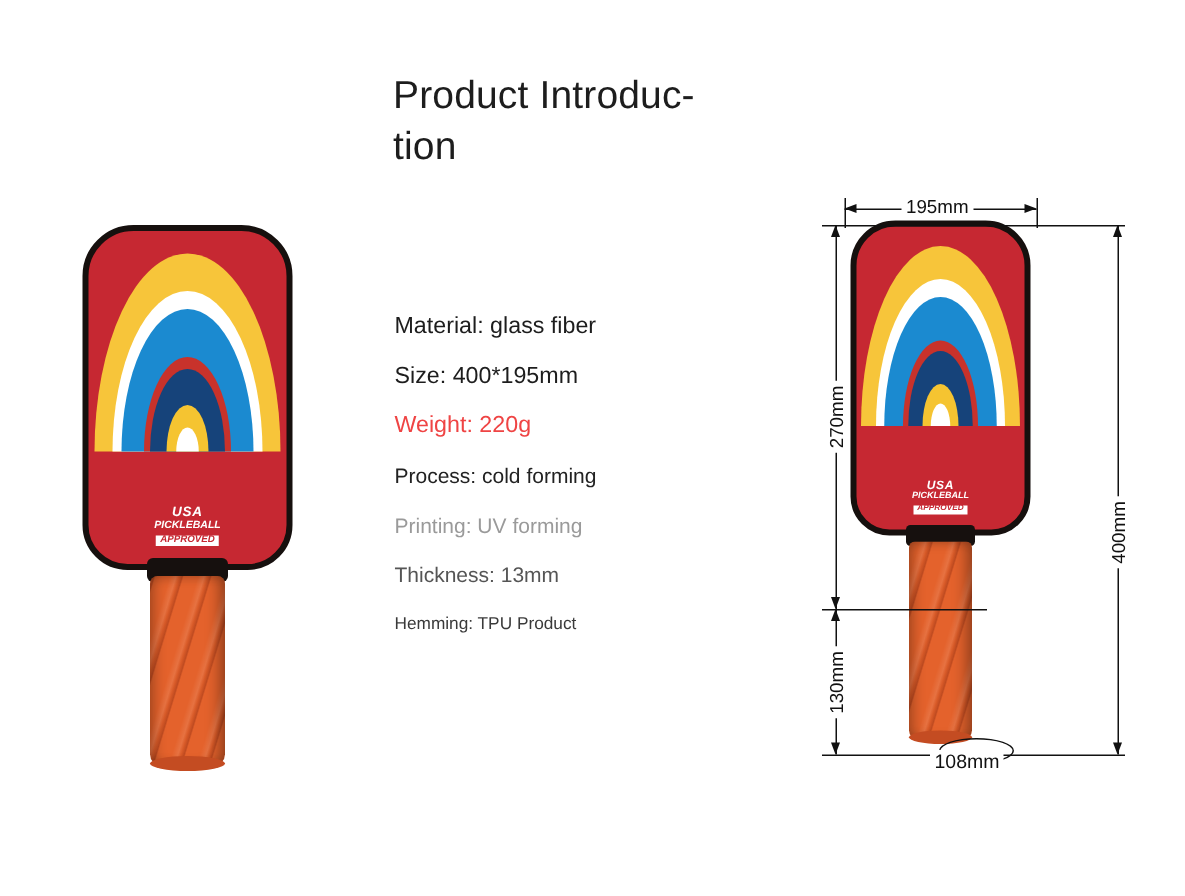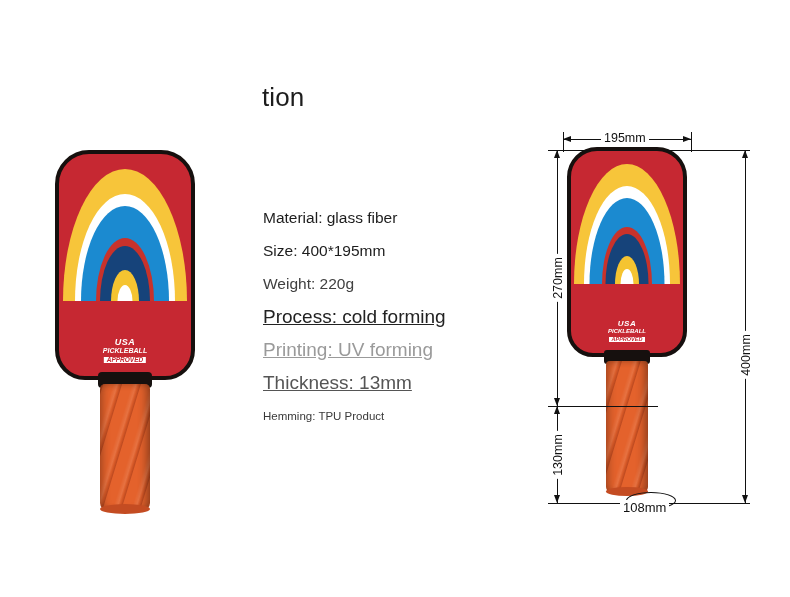--- a/index.html
+++ b/index.html
@@ -33,21 +33,21 @@
   #spec-list {
     position: absolute;
     left: 263px;
     top: 208px;
     width: 220px;
   }
   .spec-row {
     white-space: nowrap;
   }
   .spec-row[data-size="lg"]  { font-size: 15.5px; height: 33px; line-height: 20px; }
-  .spec-row[data-size="md"]  { font-size: 19px; height: 33px; line-height: 20px; text-decoration: underline; }
+  .spec-row[data-size="md"]  { font-size: 14px; height: 33px; line-height: 20px; }
   .spec-row[data-size="xs"]  { font-size: 11.5px; height: 30px; line-height: 20px; }
 
   
   .paddle {
     position: absolute;
   }
   .face {
     position: absolute;
     left: 0;
     top: 0;
@@ -147,28 +147,28 @@
     left: 0;
     top: 0;
     overflow: visible;
     pointer-events: none;
   }
 </style>
 </head>
 <body>
 
 <div id="page-title">
-  <br>
+  <span>Product Introduc-</span><br>
   <span>tion</span>
 </div>
 
 <div id="spec-list">
   <div class="spec-row" data-size="lg" style="color:#1d1d1d">Material: glass fiber</div>
   <div class="spec-row" data-size="lg" style="color:#1d1d1d">Size: 400*195mm</div>
-  <div class="spec-row" data-size="lg" style="color:#404040">Weight: 220g</div>
+  <div class="spec-row" data-size="lg" style="color:#ef4444">Weight: 220g</div>
   <div class="spec-row" data-size="md" style="color:#222222">Process: cold forming</div>
   <div class="spec-row" data-size="md" style="color:#9a9a9a">Printing: UV forming</div>
   <div class="spec-row" data-size="md" style="color:#555555">Thickness: 13mm</div>
   <div class="spec-row" data-size="xs" style="color:#3a3a3a">Hemming: TPU Product</div>
 </div>
 
 <div class="paddle" style="left:55px; top:150px; width:140px; height:360px;">
 
   <div class="face" style="width:140px; height:230px; border-radius:34px 34px 30px 30px;">
 

